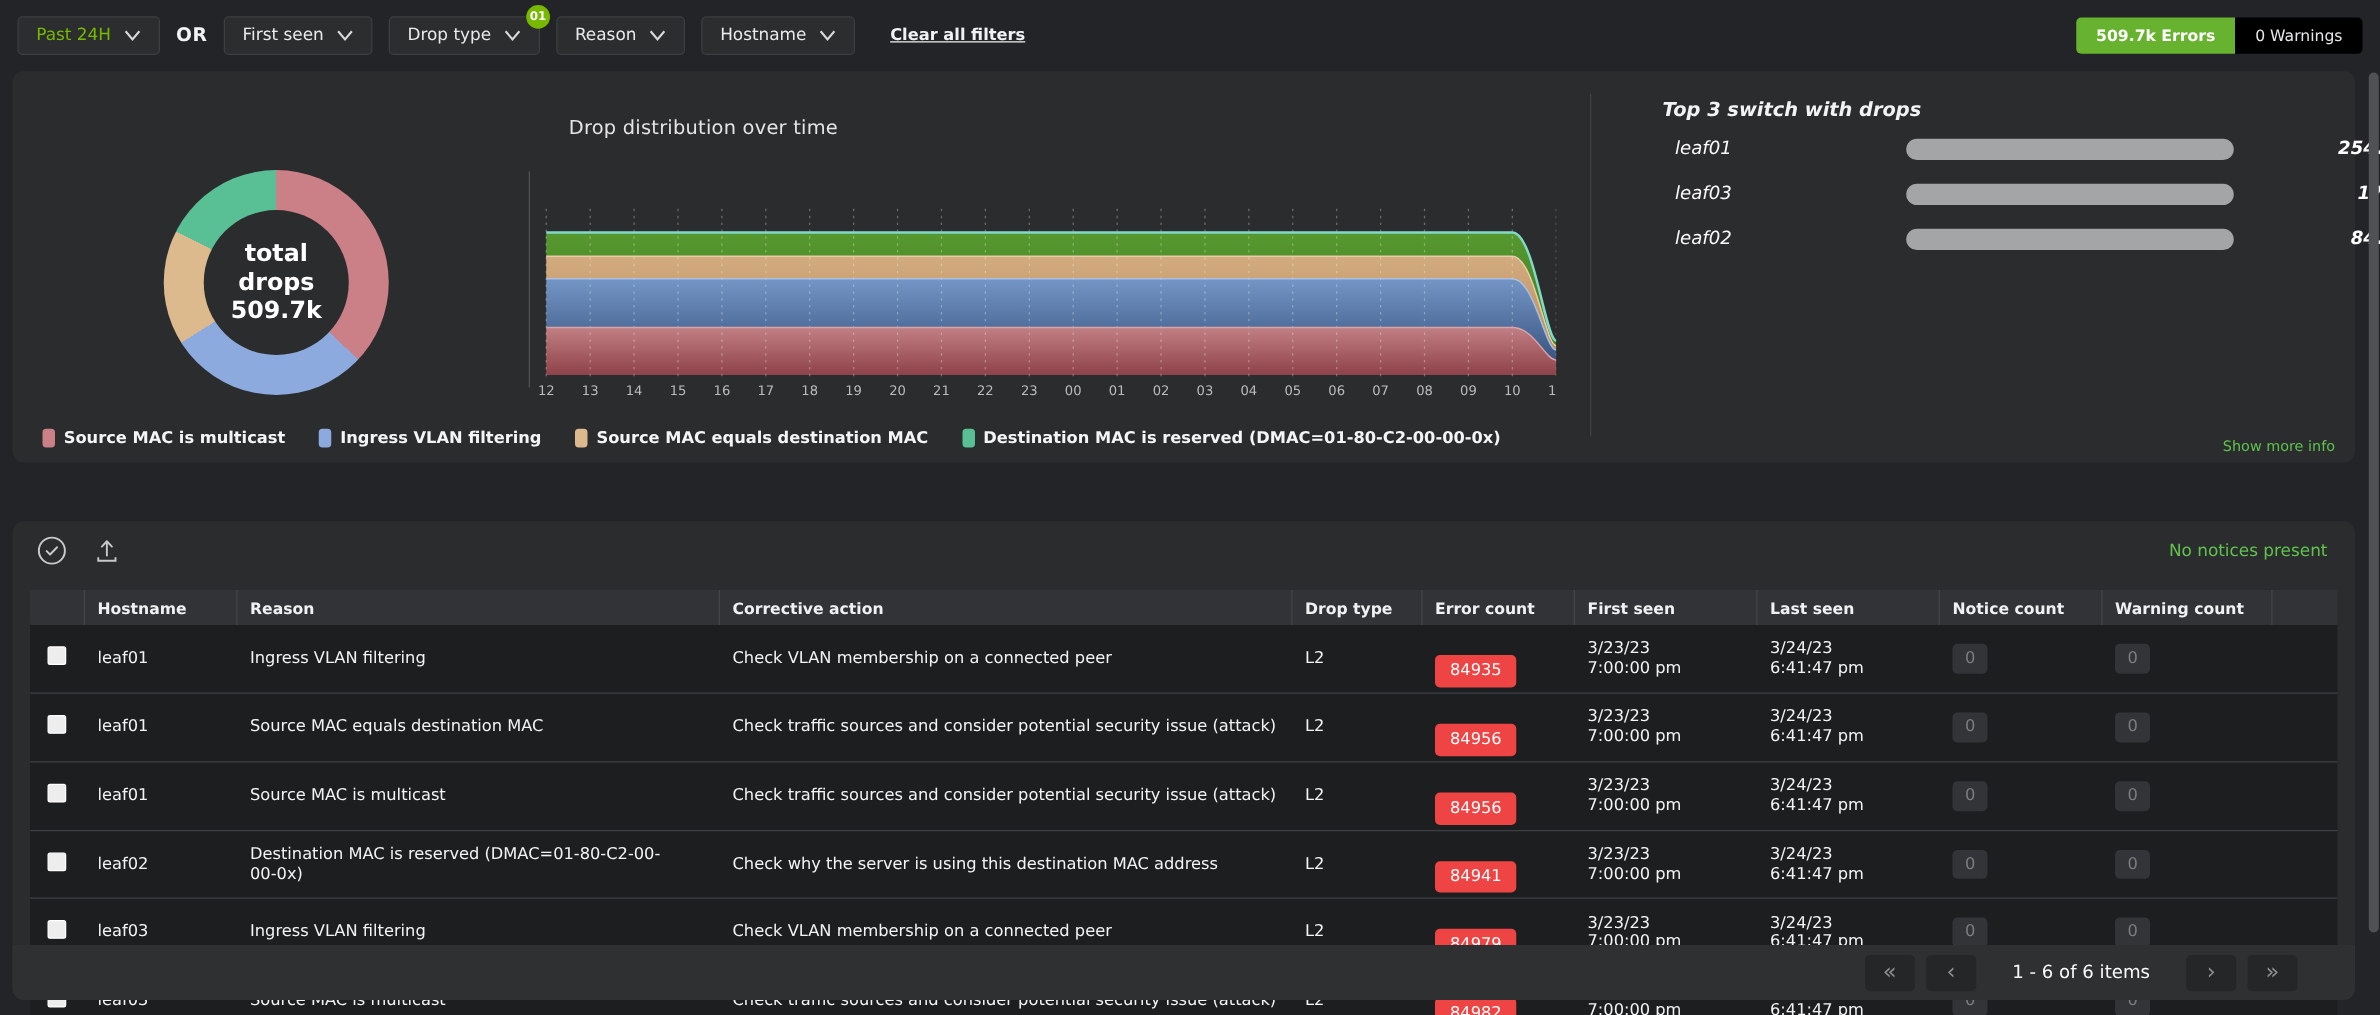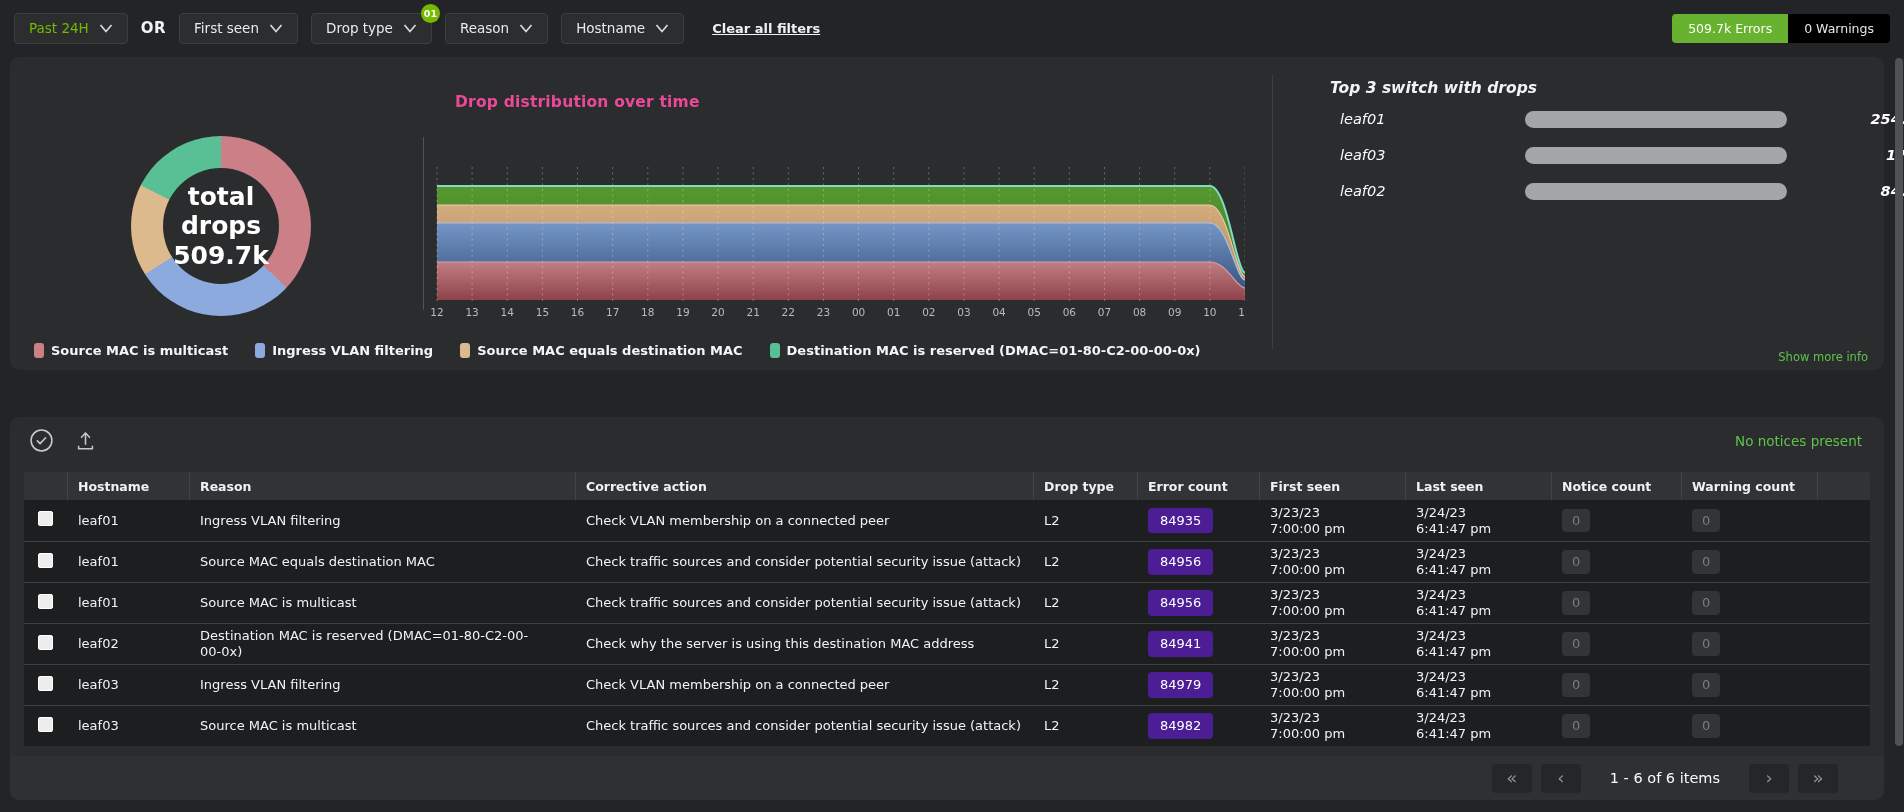--- a/index.html
+++ b/index.html
@@ -13,35 +13,35 @@
     background:#2b2d2f; border:1px solid #3c3e40; border-radius:4px; font-size:13.5px; color:#e9eaeb; cursor:pointer; }
   .filter-btn .lbl { white-space:nowrap; }
   .green-text { color:#76b900; }
   .or-label { font-size:15px; font-weight:bold; margin:0 13px; color:#f2f3f4; letter-spacing:.5px; }
   .filter-btn + .filter-btn { margin-left:13px; }
   .badge-01 { position:absolute; top:-10px; right:-9px; width:19px; height:19px; border-radius:50%;
     background:#76b900; color:#fff; font-size:9.5px; font-weight:bold; display:flex; align-items:center; justify-content:center; }
   .clear-link { margin-left:28px; font-size:13px; font-weight:600; color:#f0f1f2; text-decoration:underline; cursor:pointer; }
   .status-pills { margin-left:auto; display:flex; height:29px; }
   .pill { display:flex; align-items:center; padding:0 16px; font-size:12.5px; white-space:nowrap; cursor:pointer; }
-  .pill.errors { background:#67b22e; color:#fff; font-weight:normal; border-radius:4px 0 0 4px; }
+  .pill.errors { background:#67b22e; color:#fff; font-weight:bold; border-radius:4px 0 0 4px; }
   .pill.warnings { background:#000000; color:#e6e7e8; border-radius:0 4px 4px 0; }
 
   
   .panel { position:absolute; left:10px; width:1874px; background:#2b2c2e; border-radius:9px; }
   .overview-panel { top:57px; height:313px; }
   .table-panel { top:417px; height:383px; }
 
   
   .donut { position:absolute; left:121px; top:79px; width:180px; height:180px; border-radius:50%; }
   .donut-hole { position:absolute; inset:32px; border-radius:50%; background:#2b2c2e; display:flex; flex-direction:column; align-items:center; justify-content:center; }
-  .donut-hole span { font-size:25px; font-weight:600; line-height:1.18; color:#fff; }
-
-  
-  .chart-title { position:absolute; left:445px; top:36px; font-size:15.5px; font-weight:700; color:#ec4899; letter-spacing:.2px; }
+  .donut-hole span { font-size:19px; font-weight:600; line-height:1.18; color:#fff; }
+
+  
+  .chart-title { position:absolute; left:445px; top:36px; font-size:15.5px; font-weight:400; color:#e5e5e5; letter-spacing:.2px; }
   .yaxis-line { position:absolute; left:413px; top:80px; width:1px; height:173px; background:#515256; }
   .timeline-wrap { position:absolute; left:417px; top:92px; width:818px; height:172px; }
 
   .vdivider { position:absolute; left:1262px; top:18px; width:1px; height:274px; background:#3f4043; }
 
   
   .top3 { position:absolute; left:1320px; top:22px; width:596px;font-style:italic; }
   .top3-title { font-size:15.5px; font-weight:600; color:#f2f3f4; }
   .top3-header { display:flex; align-items:center; margin-top:26px; font-size:11.5px; color:#96979a; }
   .top3-header .h-dev { width:145px; padding-left:10px; }
@@ -67,21 +67,21 @@
 
   .gtable { position:absolute; left:14px; right:14px; top:55px; }
   .grow { display:grid; grid-template-columns:44px 122px 386px 458px 104px 122px 146px 146px 130px 136px 1fr; align-items:center; }
   .ghead { background:#323336; height:28px; font-size:12.5px; font-weight:600; color:#f0f1f2; border-radius:2px; }
   .ghead > div { padding:0 10px; height:100%; display:flex; align-items:center; border-right:1px solid #434447; }
   .ghead > div:last-child { border-right:none; }
   .trow { background:#1d1e20; min-height:41px; border-top:1px solid #3e3f42; font-size:13px; color:#f2f3f4; cursor:pointer; }
   .trow:first-of-type { border-top:none; }
   .cell { padding:4px 10px; line-height:1.22; }
   .checkbox { display:inline-block; width:15px; height:15px; background:#ededee; border:1px solid #ffffff; border-radius:2px; margin-left:4px; cursor:pointer; }
-  .badge-count { display:inline-block; background:#4c1d95; border-radius:4px; padding:5px 12px; font-size:13px; color:#fff; }
+  .badge-count { display:inline-block; background:#ef4444; border-radius:4px; padding:5px 12px; font-size:13px; color:#fff;margin-top:20px; }
   .badge-zero { display:inline-block; background:#333437; border-radius:4px; padding:4px 10px; font-size:13px; color:#7b7c7f; }
   .datecell { max-width:120px; }
 
   
   .pagination { position:absolute; left:0; right:0; bottom:0; height:44px; background:#2e3032; border-radius:0 0 9px 9px;
     display:flex; align-items:center; justify-content:flex-end; padding-right:46px; gap:9px; }
   .pg-btn { width:40px; height:29px; background:#252628; border-radius:4px; color:#8f9093; font-size:18px; line-height:1;
     display:flex; align-items:center; justify-content:center; cursor:pointer; }
   .pg-label { font-size:14.5px; color:#fafafa; margin:0 20px; }
 

